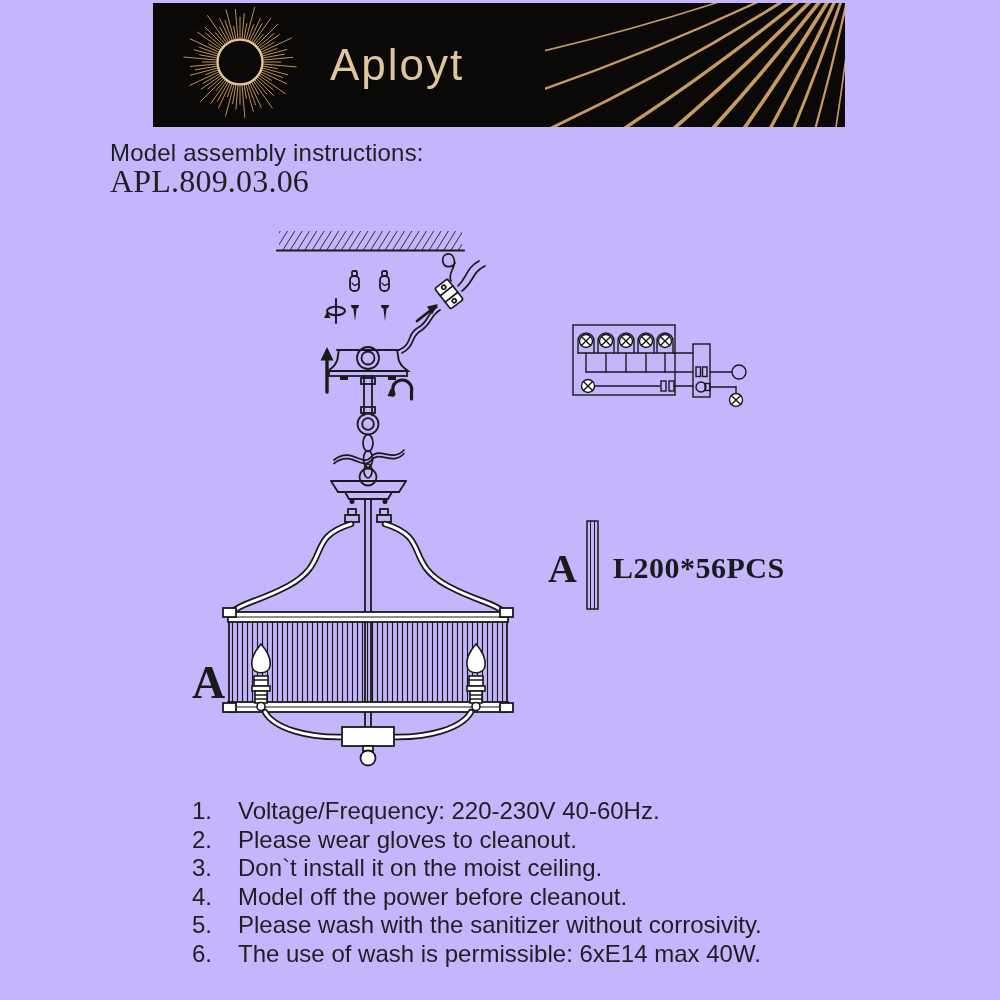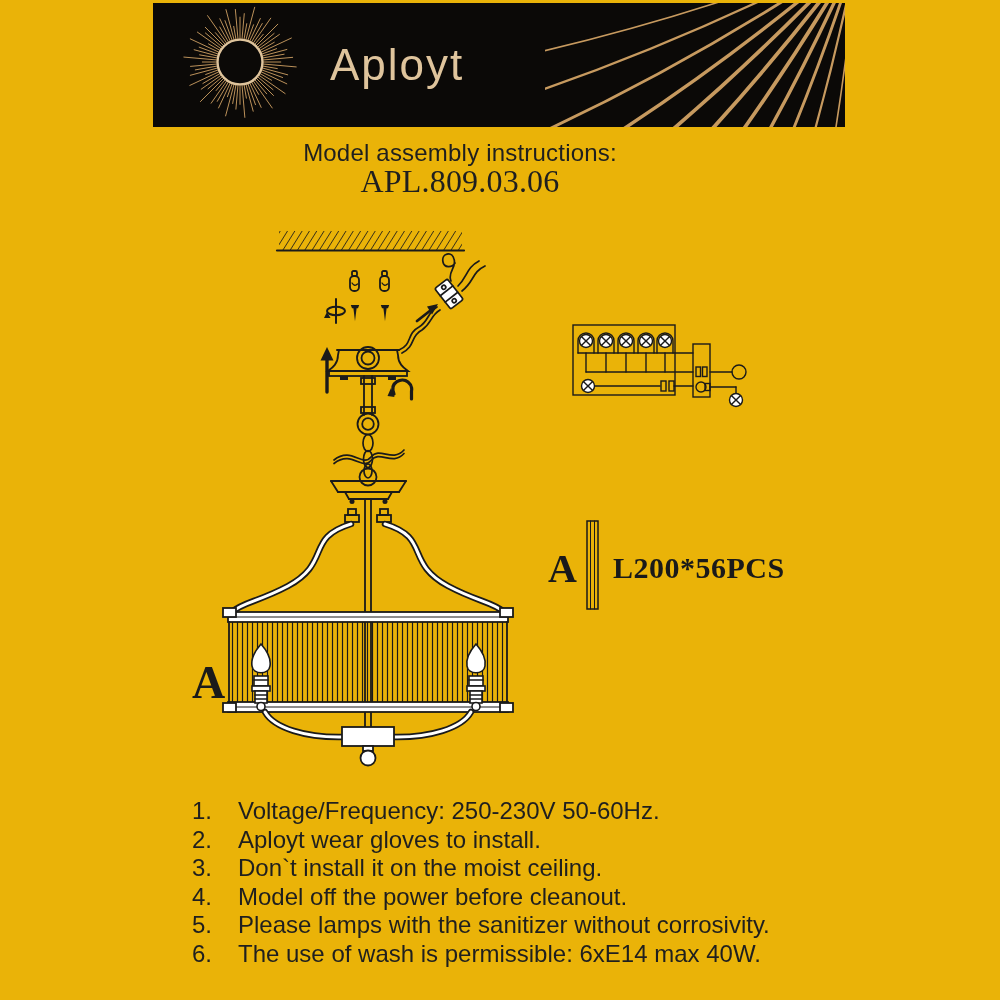--- a/index.html
+++ b/index.html
@@ -1,32 +1,32 @@
 <!DOCTYPE html>
 <html style="--banner-bg: #0b0907; --gold: #c79a5f; --gold-light: #dfc49c; --ink: #1f1f1f;"><head>
 <meta charset="utf-8">
 <style>
   html,body{margin:0;padding:0;background:#ffffff;}
   .sheet{
-    position:relative;width:1000px;height:1000px;background:#eab308;overflow:hidden;
+    position:relative;width:1000px;height:1000px;background:#c4b5fd;overflow:hidden;
     font-family:"Liberation Sans",sans-serif;color:var(--ink,#1f1f1f);
   }
   
   .banner{
     position:absolute;left:153px;top:3px;width:692px;height:124px;
     background:var(--banner-bg,#0b0907);overflow:hidden;
   }
   .starburst{position:absolute;left:29px;top:1px;width:116px;height:116px;}
   .brand{
     position:absolute;left:177px;top:36px;font-size:44px;line-height:52px;
     color:var(--gold-light,#dfc49c);letter-spacing:2px;font-weight:400;
   }
   .rays{position:absolute;right:0;top:0;width:300px;height:124px;}
   
-  .title-block{position:absolute;left:110px;top:139px;width:700px;text-align:center;}
+  .title-block{position:absolute;left:110px;top:139px;width:700px;text-align:left;}
   .title{font-size:24px;line-height:28px;letter-spacing:0.2px;}
   .model{font-size:32px;line-height:28px;letter-spacing:0.2px;font-family:Liberation Serif, serif;}
   
   .diagram{position:absolute;left:150px;top:205px;width:700px;height:590px;}
   
   .instructions{position:absolute;left:192px;top:797px;width:700px;list-style:none;margin:0;padding:0;}
   .instructions li{display:flex;font-size:24px;line-height:28.5px;}
   .instructions .num{width:46px;flex:0 0 46px;}
   .instructions .txt{flex:1;}
 </style>
@@ -358,36 +358,36 @@
         <line x1="710" y1="387" x2="736" y2="387"></line>
         <line x1="736" y1="387" x2="736" y2="394"></line>
         <use href="#lampx" x="736" y="400"></use>
       </g>
     </g>
   </svg>
 
   <ol class="instructions">
     <li>
       <span class="num">1.</span>
-      <span class="txt">Voltage/Frequency: 250-230V 50-60Hz.</span>
+      <span class="txt">Voltage/Frequency: 220-230V 40-60Hz.</span>
     </li>
     <li>
       <span class="num">2.</span>
-      <span class="txt">Aployt wear gloves to install.</span>
+      <span class="txt">Please wear gloves to cleanout.</span>
     </li>
     <li>
       <span class="num">3.</span>
       <span class="txt">Don`t install it on the moist ceiling.</span>
     </li>
     <li>
       <span class="num">4.</span>
       <span class="txt">Model off the power before cleanout.</span>
     </li>
     <li>
       <span class="num">5.</span>
-      <span class="txt">Please lamps with the sanitizer without corrosivity.</span>
+      <span class="txt">Please wash with the sanitizer without corrosivity.</span>
     </li>
     <li>
       <span class="num">6.</span>
       <span class="txt">The use of wash is permissible: 6xE14 max 40W.</span>
     </li>
   </ol>
 </div>
 
 </body></html>

